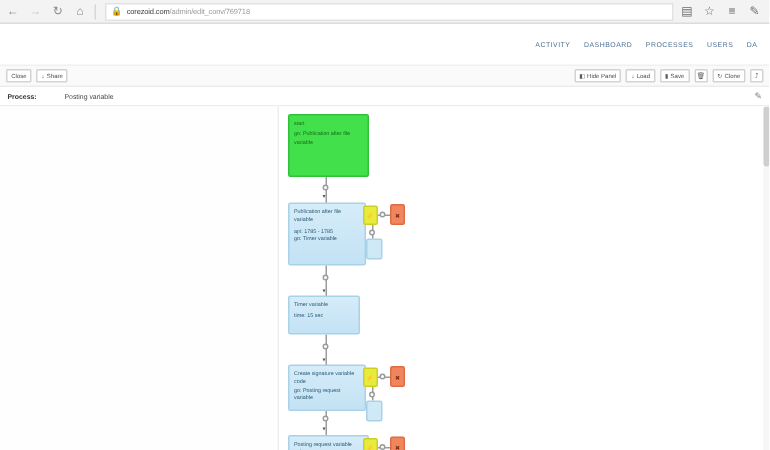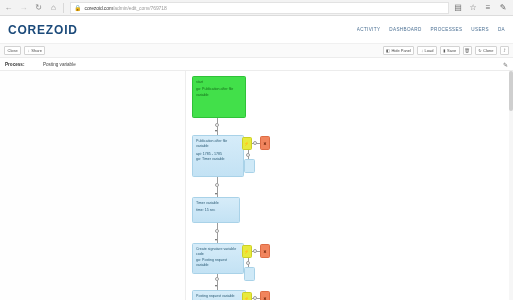--- a/index.html
+++ b/index.html
@@ -255,21 +255,20 @@
   </div>
   <div class="chrome-right">
     <span class="chrome-icon">▤</span>
     <span class="chrome-icon">☆</span>
     <span class="chrome-icon">≡</span>
     <span class="chrome-icon">✎</span>
   </div>
 </div>
 
 <div class="app-header">
-  <div class="brand">COREZOID</div>
   <nav class="app-nav">
     <a>ACTIVITY</a>
     <a>DASHBOARD</a>
     <a>PROCESSES</a>
     <a>USERS</a>
     <a>DA</a>
   </nav>
 </div>
 
 <div class="toolbar-row">

